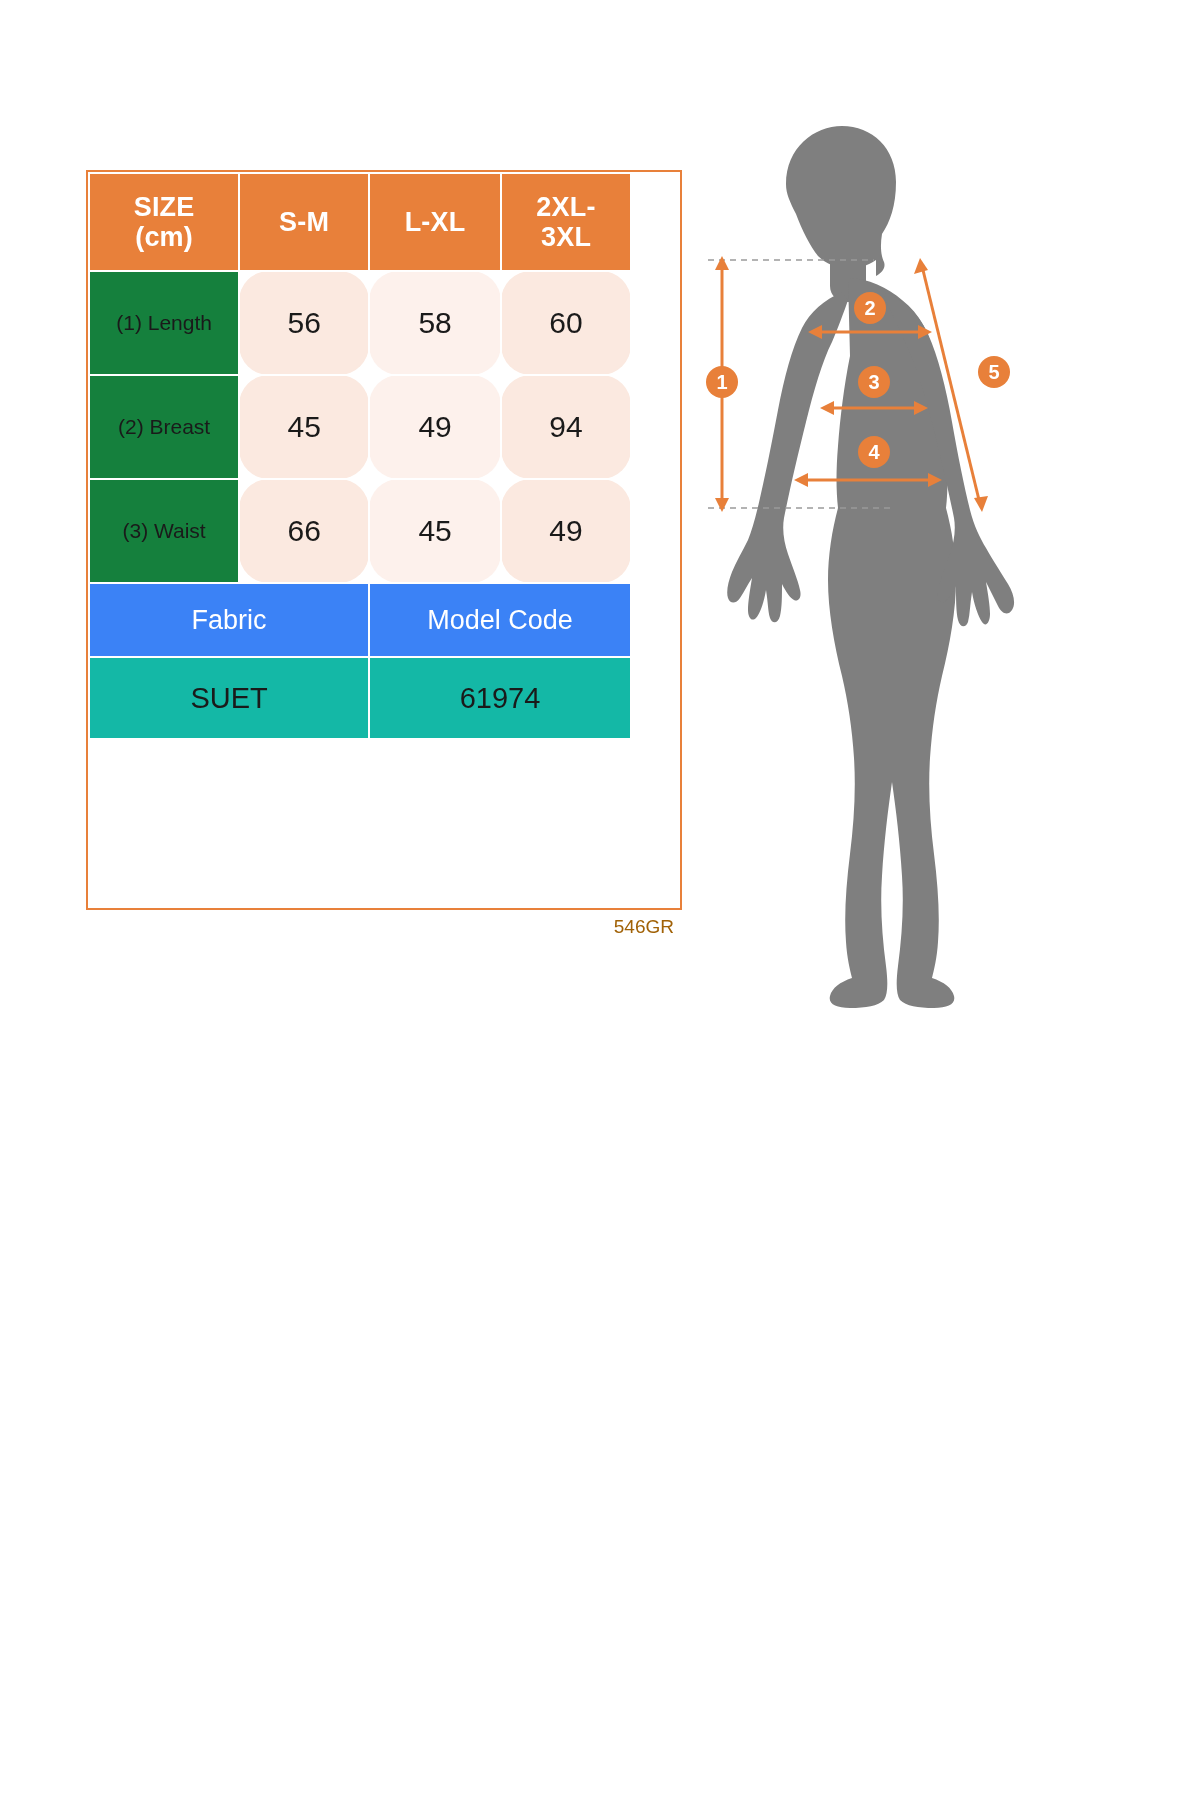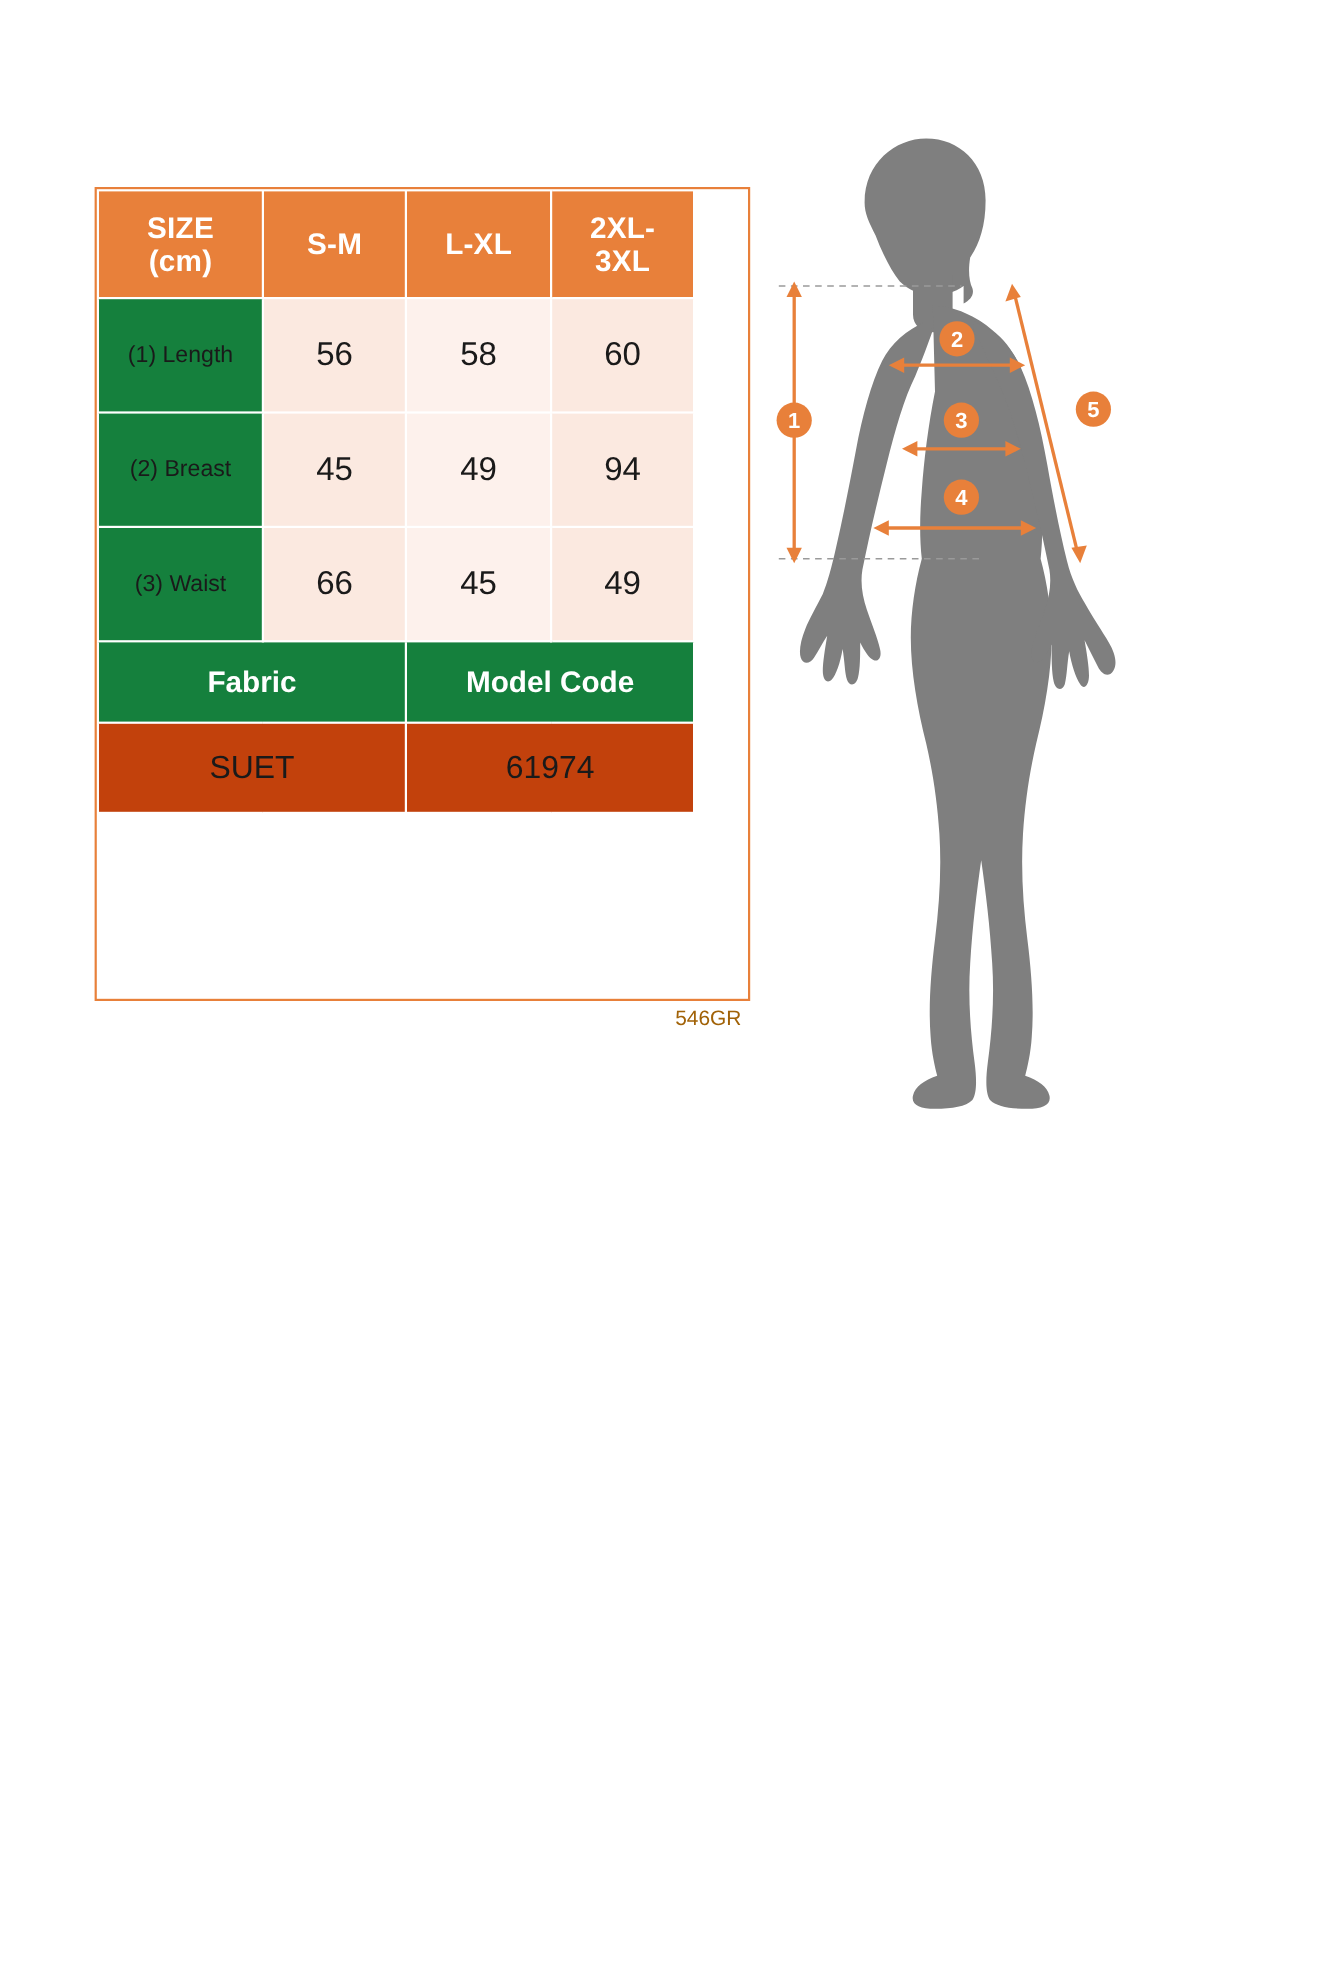--- a/index.html
+++ b/index.html
@@ -54,34 +54,35 @@
     color: #1a1a1a;
     font-size: 21px;
     height: 102px;
     line-height: 1.2;
   }
   .val-cell {
     background: #fbe9e0;
     color: #1a1a1a;
     font-size: 30px;
     height: 102px;
+    border-radius: 30px;
   }
   .val-cell.alt {
     background: #fdf1ec;
   }
 
   .band-cell {
-    background: #15803d;
+    background: #3b82f6;
     color: #ffffff;
-    font-weight: bold;
+    font-weight: normal;
     font-size: 27px;
     height: 72px;
   }
   .band-val {
-    background: #c2410c;
+    background: #14b8a6;
     color: #1a1a1a;
     font-size: 29px;
     height: 80px;
   }
 
   #table-outline {
     position: absolute;
     left: 86px;
     top: 170px;
     width: 596px;

